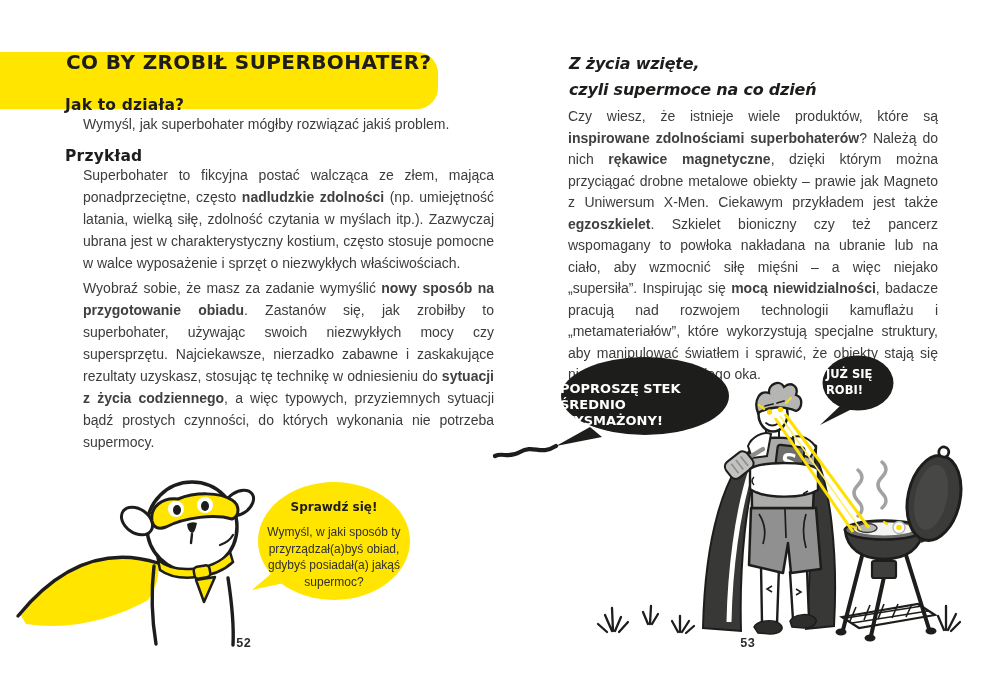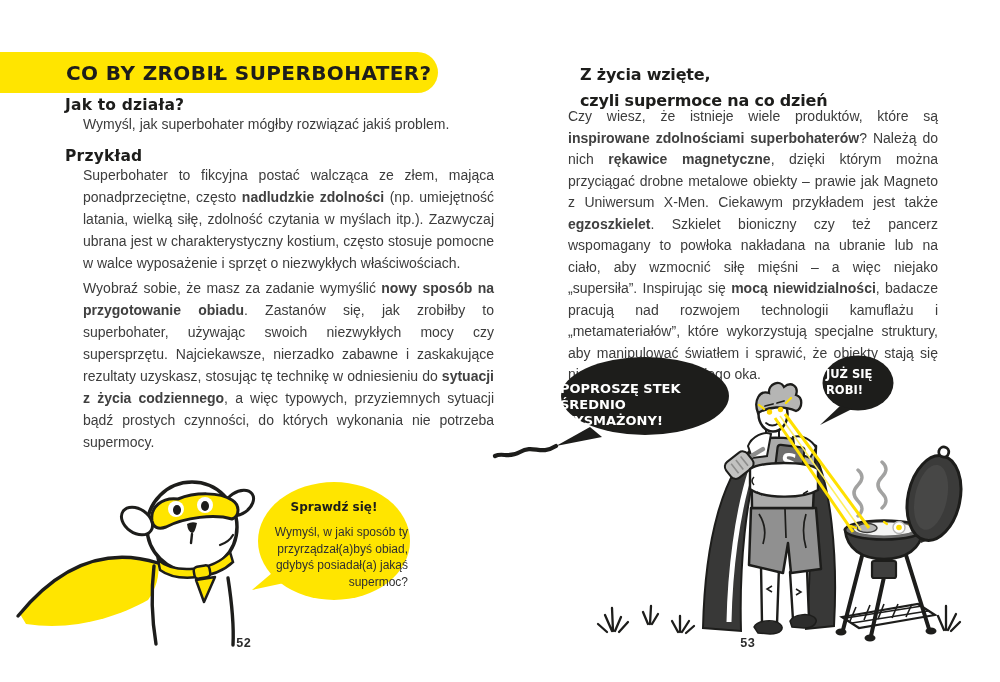--- a/index.html
+++ b/index.html
@@ -1,34 +1,34 @@
 <!DOCTYPE html>
 <html lang="pl"><head>
 <meta charset="utf-8">
 <style>
   html,body{margin:0;padding:0;background:#ffffff;}
   .spread{position:relative;width:1000px;height:682px;background:#ffffff;overflow:hidden;
           font-family:"Liberation Sans",sans-serif;color:#3c3c3c;}
   
   .comic{font-family:"DejaVu Sans",sans-serif;font-weight:800;color:#1d1d1b;}
-  .banner{position:absolute;left:0;top:52px;width:438px;height:41px;background:#FFE500;
-          border-radius:0 21px 21px 0;display:flex;align-items:center;}
+  .banner{position:absolute;left:0;top:52px;width:438px;height:57px;background:#FFE500;
+          border-radius:0 21px 21px 0;display:flex;}
   .banner h1{margin:0;padding-left:66px;font-size:20px;letter-spacing:.4px;line-height:1;}
   .subhead{position:absolute;left:65px;margin:0;font-size:15.5px;letter-spacing:.2px;}
   .body{position:absolute;left:83px;width:411px;margin:0;font-size:14px;line-height:22px;
         color:#3c3c3c;}
   .body b{font-weight:700;color:#404040;}
   .just{text-align:justify;}
   .rbody{left:568px;width:370px;font-size:14px;line-height:21.5px;}
-  .rhead{position:absolute;left:568px;margin:12px;font-size:16px;letter-spacing:-.2px;line-height:1;}
+  .rhead{position:absolute;left:568px;margin:1px;font-size:16px;letter-spacing:-.2px;line-height:1;font-style:italic;}
   .pagenum{position:absolute;font-family:Liberation Mono, monospace;font-weight:800;
            font-size:12.5px;color:#2b2b2b;}
   .check-title{position:absolute;left:259px;top:500px;width:150px;text-align:center;
                font-family:"DejaVu Sans",sans-serif;font-weight:800;font-size:12px;color:#1d1d1b;}
-  .check-body{position:absolute;left:260px;top:524px;width:148px;text-align:right;
+  .check-body{position:absolute;left:260px;top:524px;width:148px;text-align:center;
               font-size:12px;line-height:16.5px;color:#2f2f2f;}
   .bubble-text{position:absolute;text-align:left;color:#ffffff;
                font-family:"DejaVu Sans",sans-serif;font-weight:800;}
   .order-text{left:560px;top:381px;width:170px;font-size:13px;line-height:16px;}
   .reply-text{left:826px;top:367px;width:64px;font-size:11.5px;line-height:15.5px;}
   svg{position:absolute;overflow:visible;}
   svg text{font-family:"DejaVu Sans",sans-serif;}
 </style>
 </head>
 <body>

